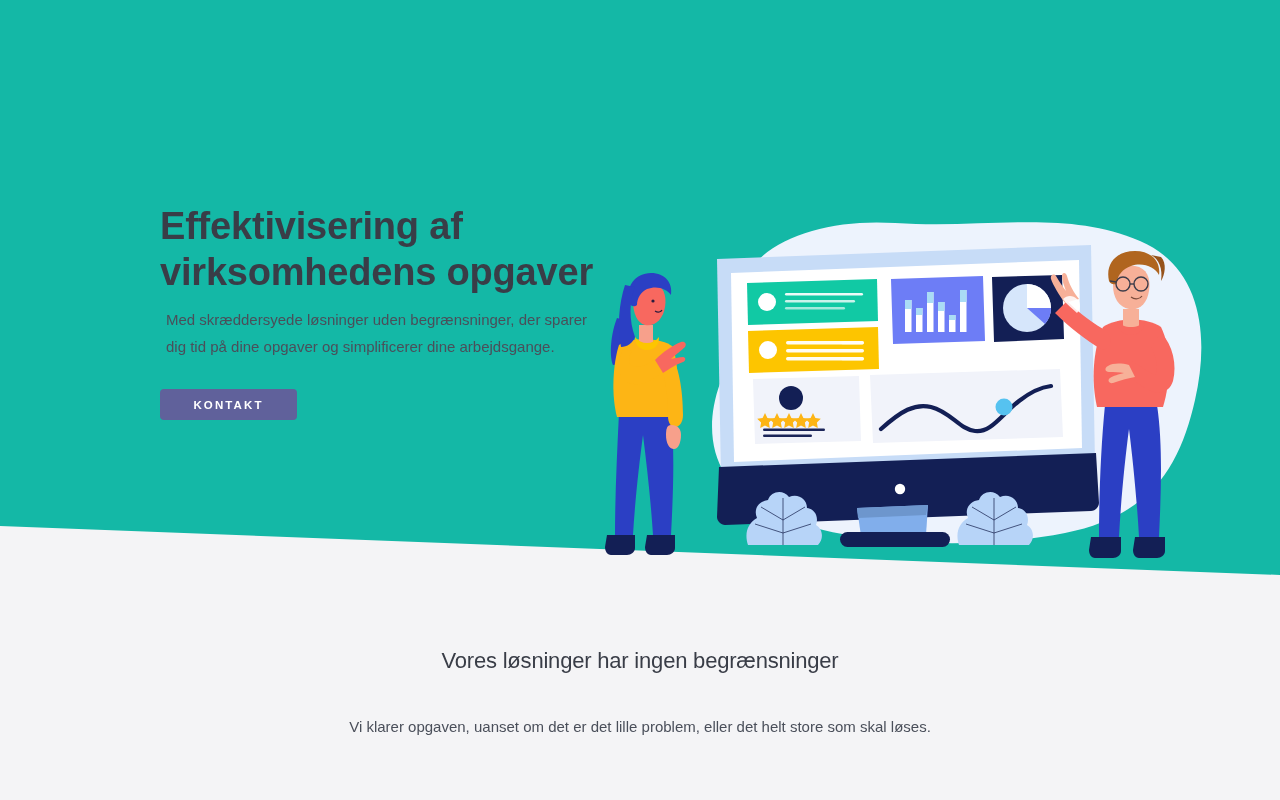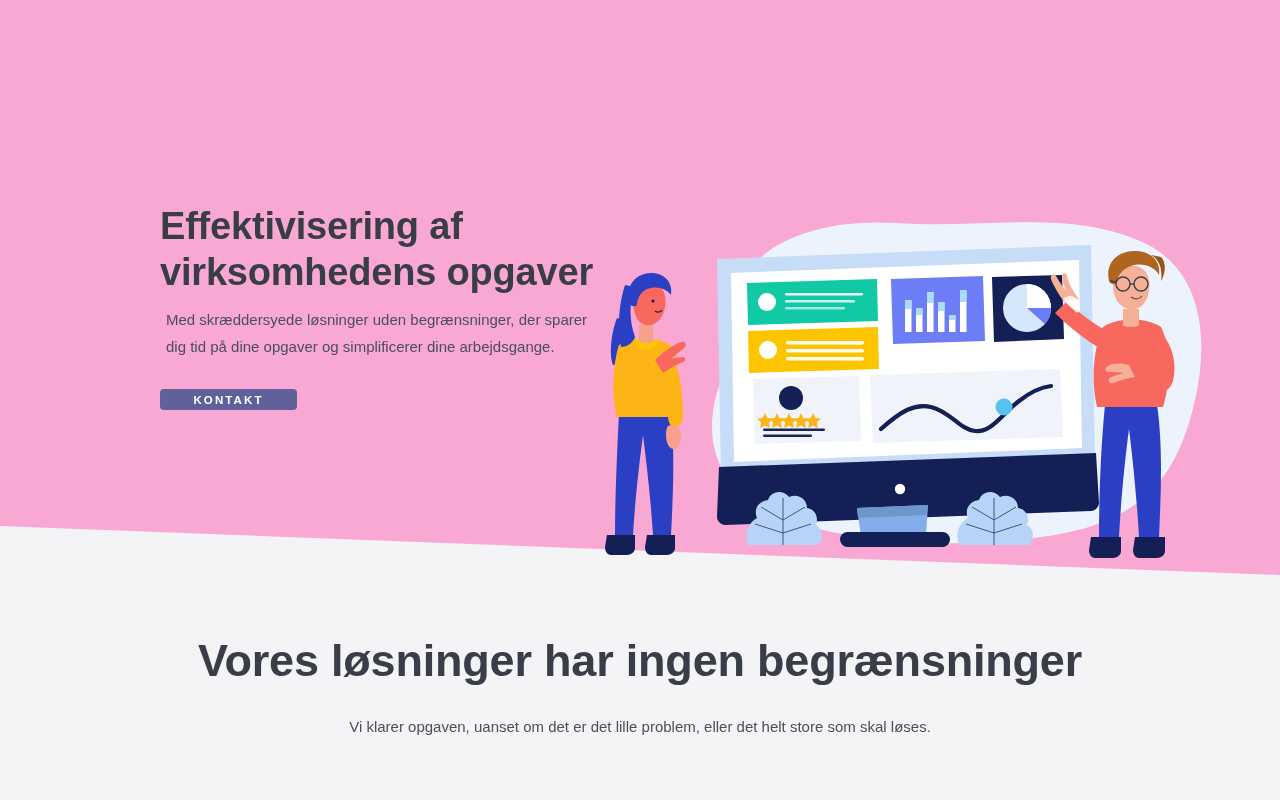--- a/index.html
+++ b/index.html
@@ -14,21 +14,21 @@
     font-family:"Liberation Sans", sans-serif;
     background:#ffffff;
     position:relative;
   }
 
   
   .page {
     position:relative;
     width:1280px;
     height:800px;
-    background:#f9a8d4;
+    background:#14b8a6;
     overflow:hidden;
     padding-left:24px;
   }
 
   
   .gray-band {
     position:absolute;
     left:0;
     top:0;
     width:1280px;
@@ -70,21 +70,21 @@
     width:425px;
     margin-left:6px;
   }
 
   .hero-cta {
     margin-top:29px;
     display:inline-flex;
     align-items:center;
     justify-content:center;
     width:137px;
-    height:21px;
+    height:31px;
     background:#60619b;
     color:#ffffff;
     border:none;
     border-radius:4px;
     font-family:"Liberation Sans", sans-serif;
     font-size:11.5px;
     font-weight:bold;
     letter-spacing:2.1px;
     cursor:pointer;
   }
@@ -104,23 +104,23 @@
   .section-2 {
     position:absolute;
     left:0;
     top:640px;
     width:1280px;
     z-index:5;
     text-align:center;
   }
 
   .section-2-title {
-    font-size:45px;
+    font-size:22px;
     line-height:42px;
-    font-weight:bold;
+    font-weight:normal;
     color:#393d47;
     letter-spacing:-0.2px;
   }
 
   .section-2-sub {
     margin-top:32px;
     font-size:15px;
     line-height:25px;
     color:#4a4f5a;
   }

